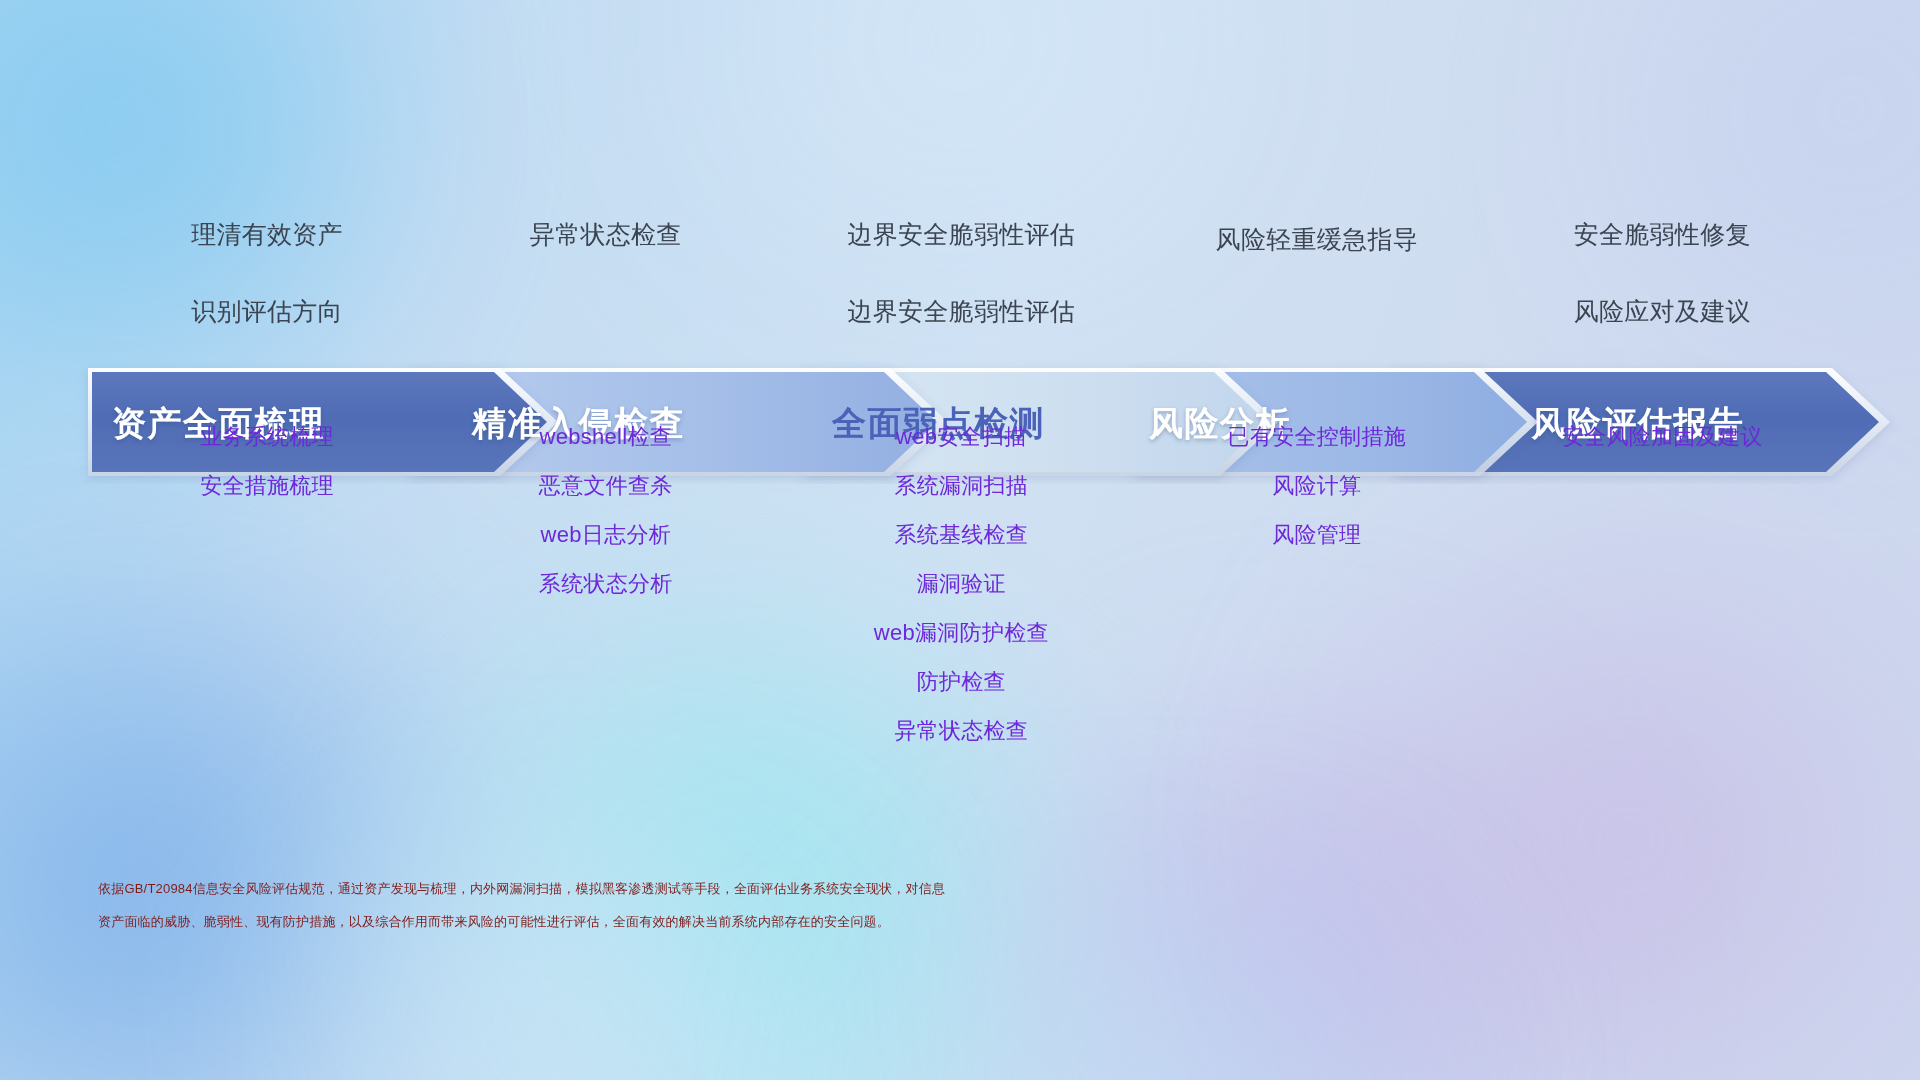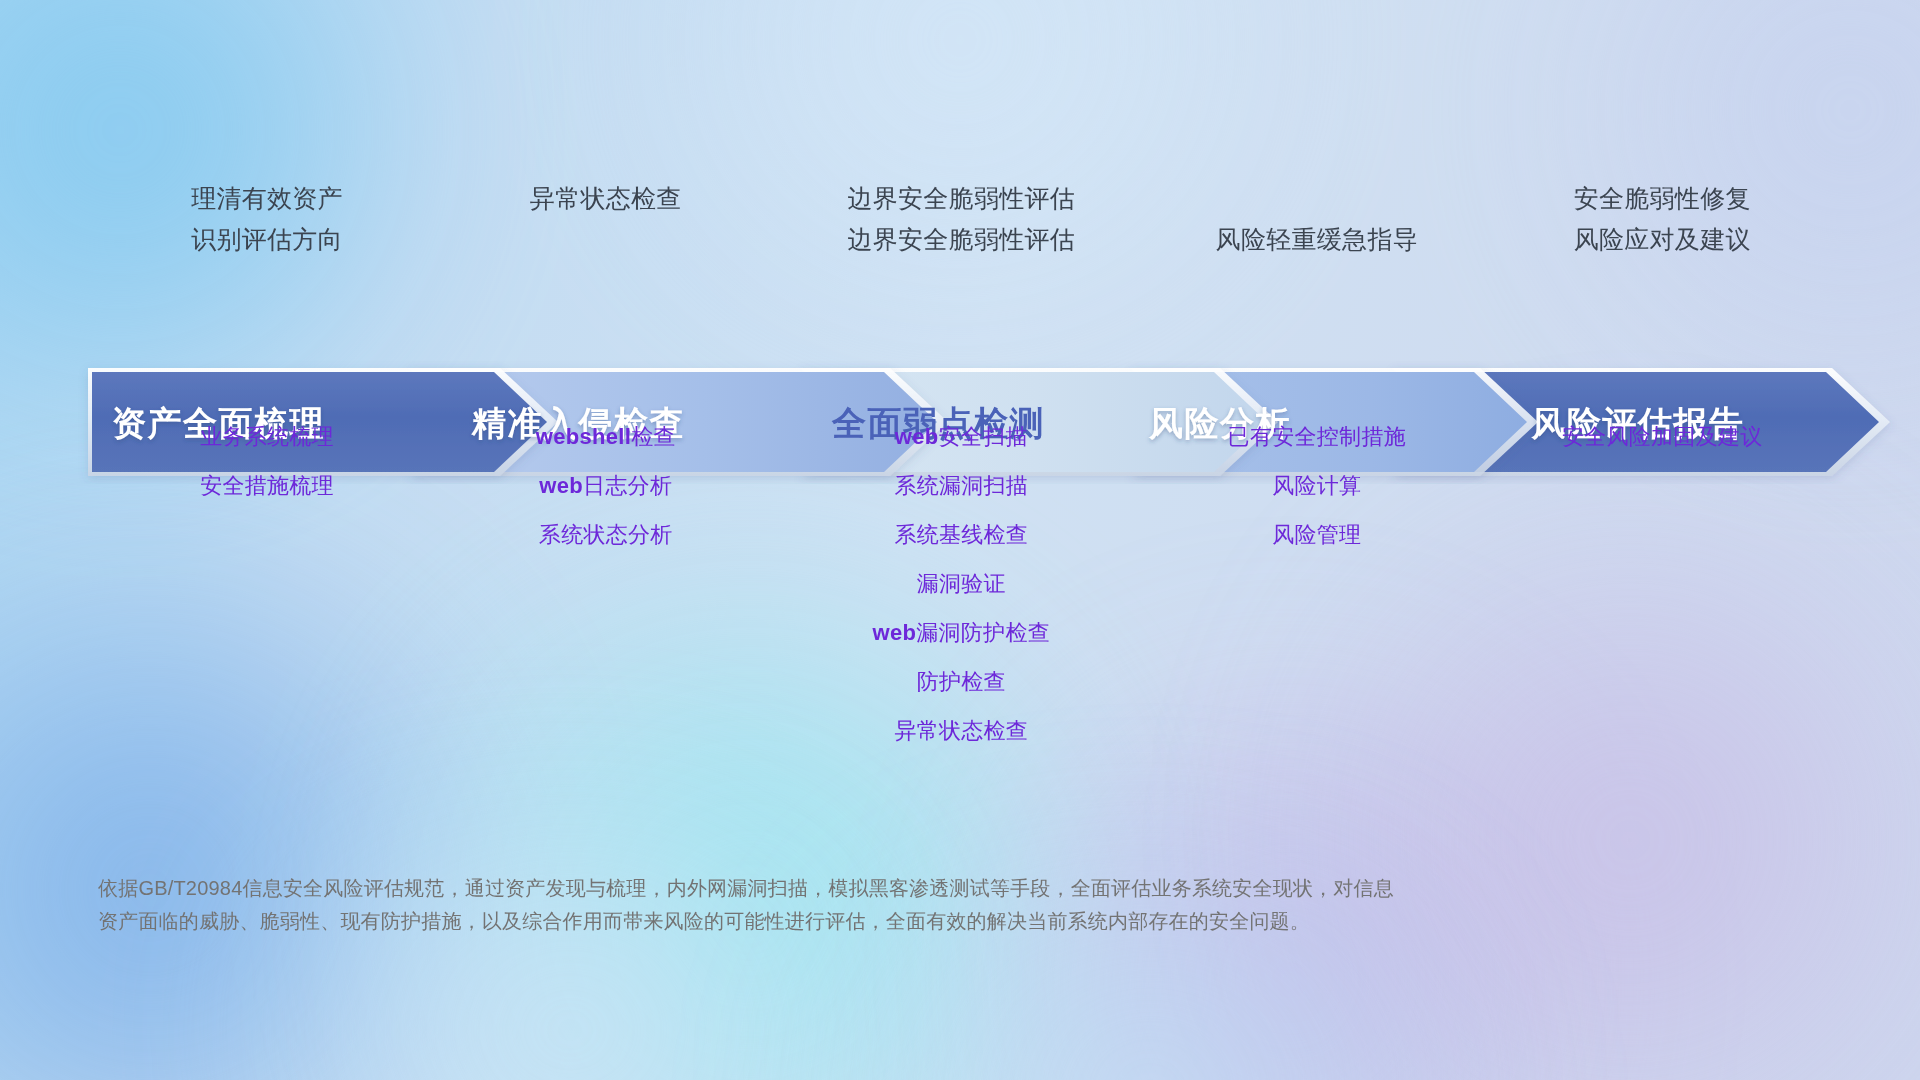--- a/index.html
+++ b/index.html
@@ -44,33 +44,34 @@
 
   
   #top-captions { top:178px; }
   #top-captions .col { text-align:center; }
   .cap {
     font-size:25px;
     line-height:41px;
     color:#3b4450;
     white-space:nowrap;
     letter-spacing:.3px;
+    margin-top:36px;
   }
 
   
   #bottom-captions { top:412px; }
   #bottom-captions .col { text-align:center; }
   .sub {
     font-size:22px;
     line-height:49px;
     color:#6d28d9;
     white-space:nowrap;
     letter-spacing:.3px;
   }
-  .sub b { font-weight:700; }
+  .sub b { font-weight:400; }
 
   
   #band {
     position:absolute;
     left:0; top:360px;
     width:1684px; height:124px;
   }
   #band svg { display:block; width:1920px; height:124px; }
   .step-label {
     font-family:"Liberation Sans","DejaVu Sans",sans-serif;
@@ -81,23 +82,23 @@
   .lbl-light { fill:#ffffff; }
   .lbl-blue  { fill:#4a62b8; }
 
   
   #footer {
     position:absolute;
     left:98px; top:872px;
     width:1530px;
   }
   #footer p {
-    font-size:20px;
+    font-size:13px;
     line-height:33px;
-    color:#737373;
+    color:#7f1d1d;
     letter-spacing:.2px;
   }
 </style>
 </head>
 <body>
 
 <div id="bg">
   <div class="base"></div>
   <div class="blob b1"></div>
   <div class="blob b7"></div>
@@ -204,20 +205,21 @@
 
   <div class="cols" id="bottom-captions">
 
     <div class="col">
       <div class="sub"><b></b><span>业务系统梳理</span></div>
       <div class="sub"><b></b><span>安全措施梳理</span></div>
     </div>
 
     <div class="col">
       <div class="sub"><b>webshell</b><span>检查</span></div>
+      <div class="sub"><b></b><span>恶意文件查杀</span></div>
       <div class="sub"><b>web</b><span>日志分析</span></div>
       <div class="sub"><b></b><span>系统状态分析</span></div>
     </div>
 
     <div class="col">
       <div class="sub"><b>web</b><span>安全扫描</span></div>
       <div class="sub"><b></b><span>系统漏洞扫描</span></div>
       <div class="sub"><b></b><span>系统基线检查</span></div>
       <div class="sub"><b></b><span>漏洞验证</span></div>
       <div class="sub"><b>web</b><span>漏洞防护检查</span></div>

